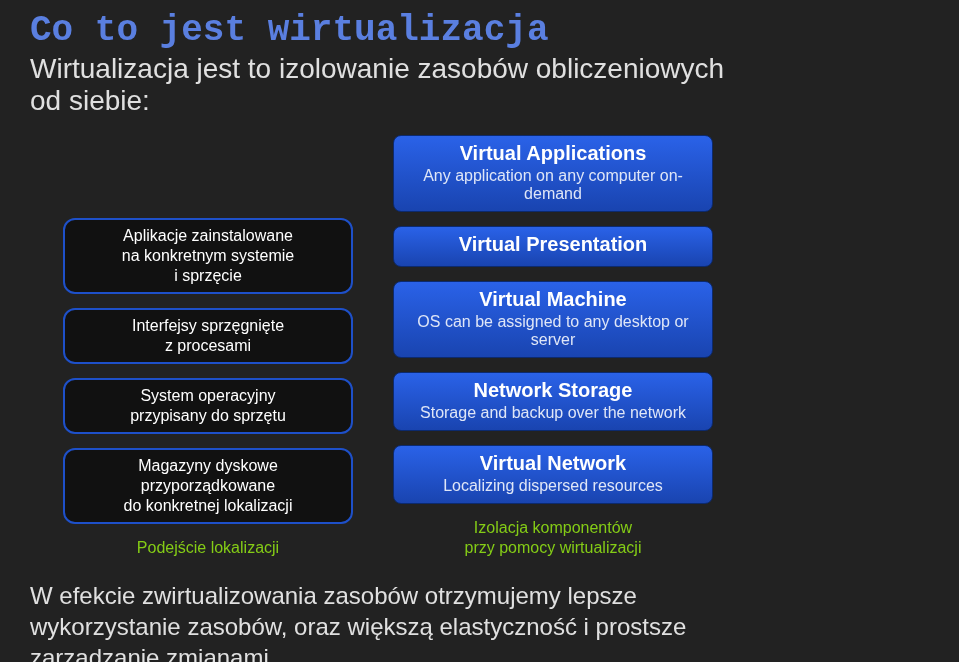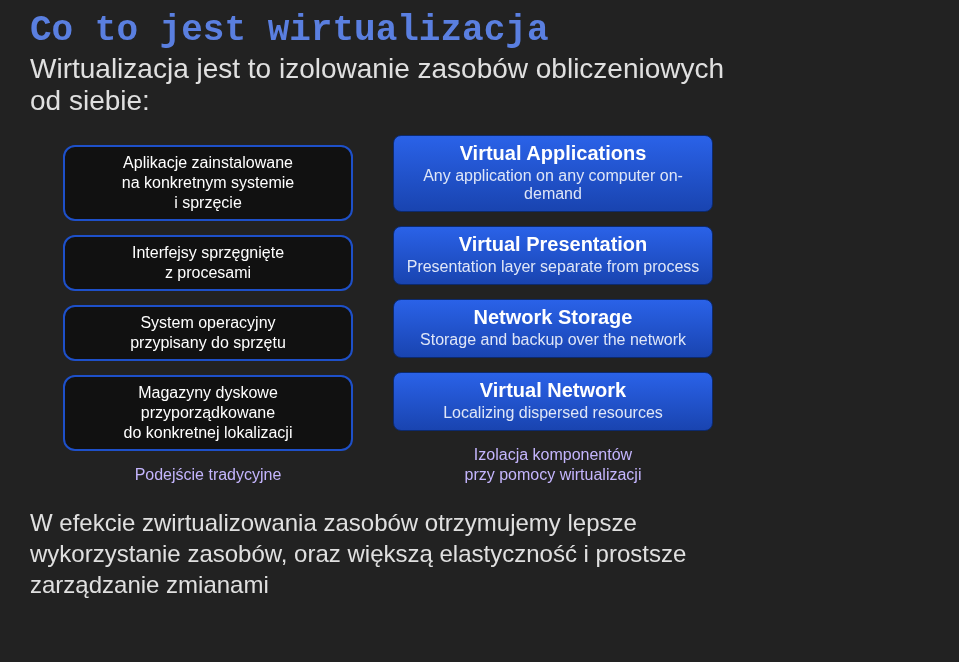--- a/index.html
+++ b/index.html
@@ -66,21 +66,21 @@
     color: #fff;
     font-size: 20px;
     font-weight: 700;
     margin-bottom: 2px;
   }
   .blue-box .bb-sub {
     color: #dfe6f7;
     font-size: 16px;
   }
   .caption {
-    color: #c4b5fd;
+    color: #84cc16;
     font-size: 16px;
     text-align: center;
     line-height: 1.25;
   }
   .conclusion {
     color: #e0e0e0;
     font-size: 24px;
     margin-top: 22px;
     line-height: 1.3;
   }
@@ -93,31 +93,34 @@
   <div class="title">Co to jest wirtualizacja</div>
   <div class="subtitle">Wirtualizacja jest to izolowanie zasobów obliczeniowych od siebie:</div>
 
   <div class="columns">
 
     <div class="col">
       <div class="black-box">Aplikacje zainstalowane<br>na konkretnym systemie<br>i sprzęcie</div>
       <div class="black-box">Interfejsy sprzęgnięte<br>z procesami</div>
       <div class="black-box">System operacyjny<br>przypisany do sprzętu</div>
       <div class="black-box">Magazyny dyskowe<br>przyporządkowane<br>do konkretnej lokalizacji</div>
-      <div class="caption">Podejście tradycyjne</div>
+      <div class="caption">Podejście lokalizacji</div>
     </div>
 
     <div class="col">
       <div class="blue-box">
         <div class="bb-title">Virtual Applications</div>
         <div class="bb-sub">Any application on any computer on-demand</div>
       </div>
       <div class="blue-box">
         <div class="bb-title">Virtual Presentation</div>
-        <div class="bb-sub">Presentation layer separate from process</div>
+      </div>
+      <div class="blue-box">
+        <div class="bb-title">Virtual Machine</div>
+        <div class="bb-sub">OS can be assigned to any desktop or server</div>
       </div>
       <div class="blue-box">
         <div class="bb-title">Network Storage</div>
         <div class="bb-sub">Storage and backup over the network</div>
       </div>
       <div class="blue-box">
         <div class="bb-title">Virtual Network</div>
         <div class="bb-sub">Localizing dispersed resources</div>
       </div>
       <div class="caption">Izolacja komponentów<br>przy pomocy wirtualizacji</div>

